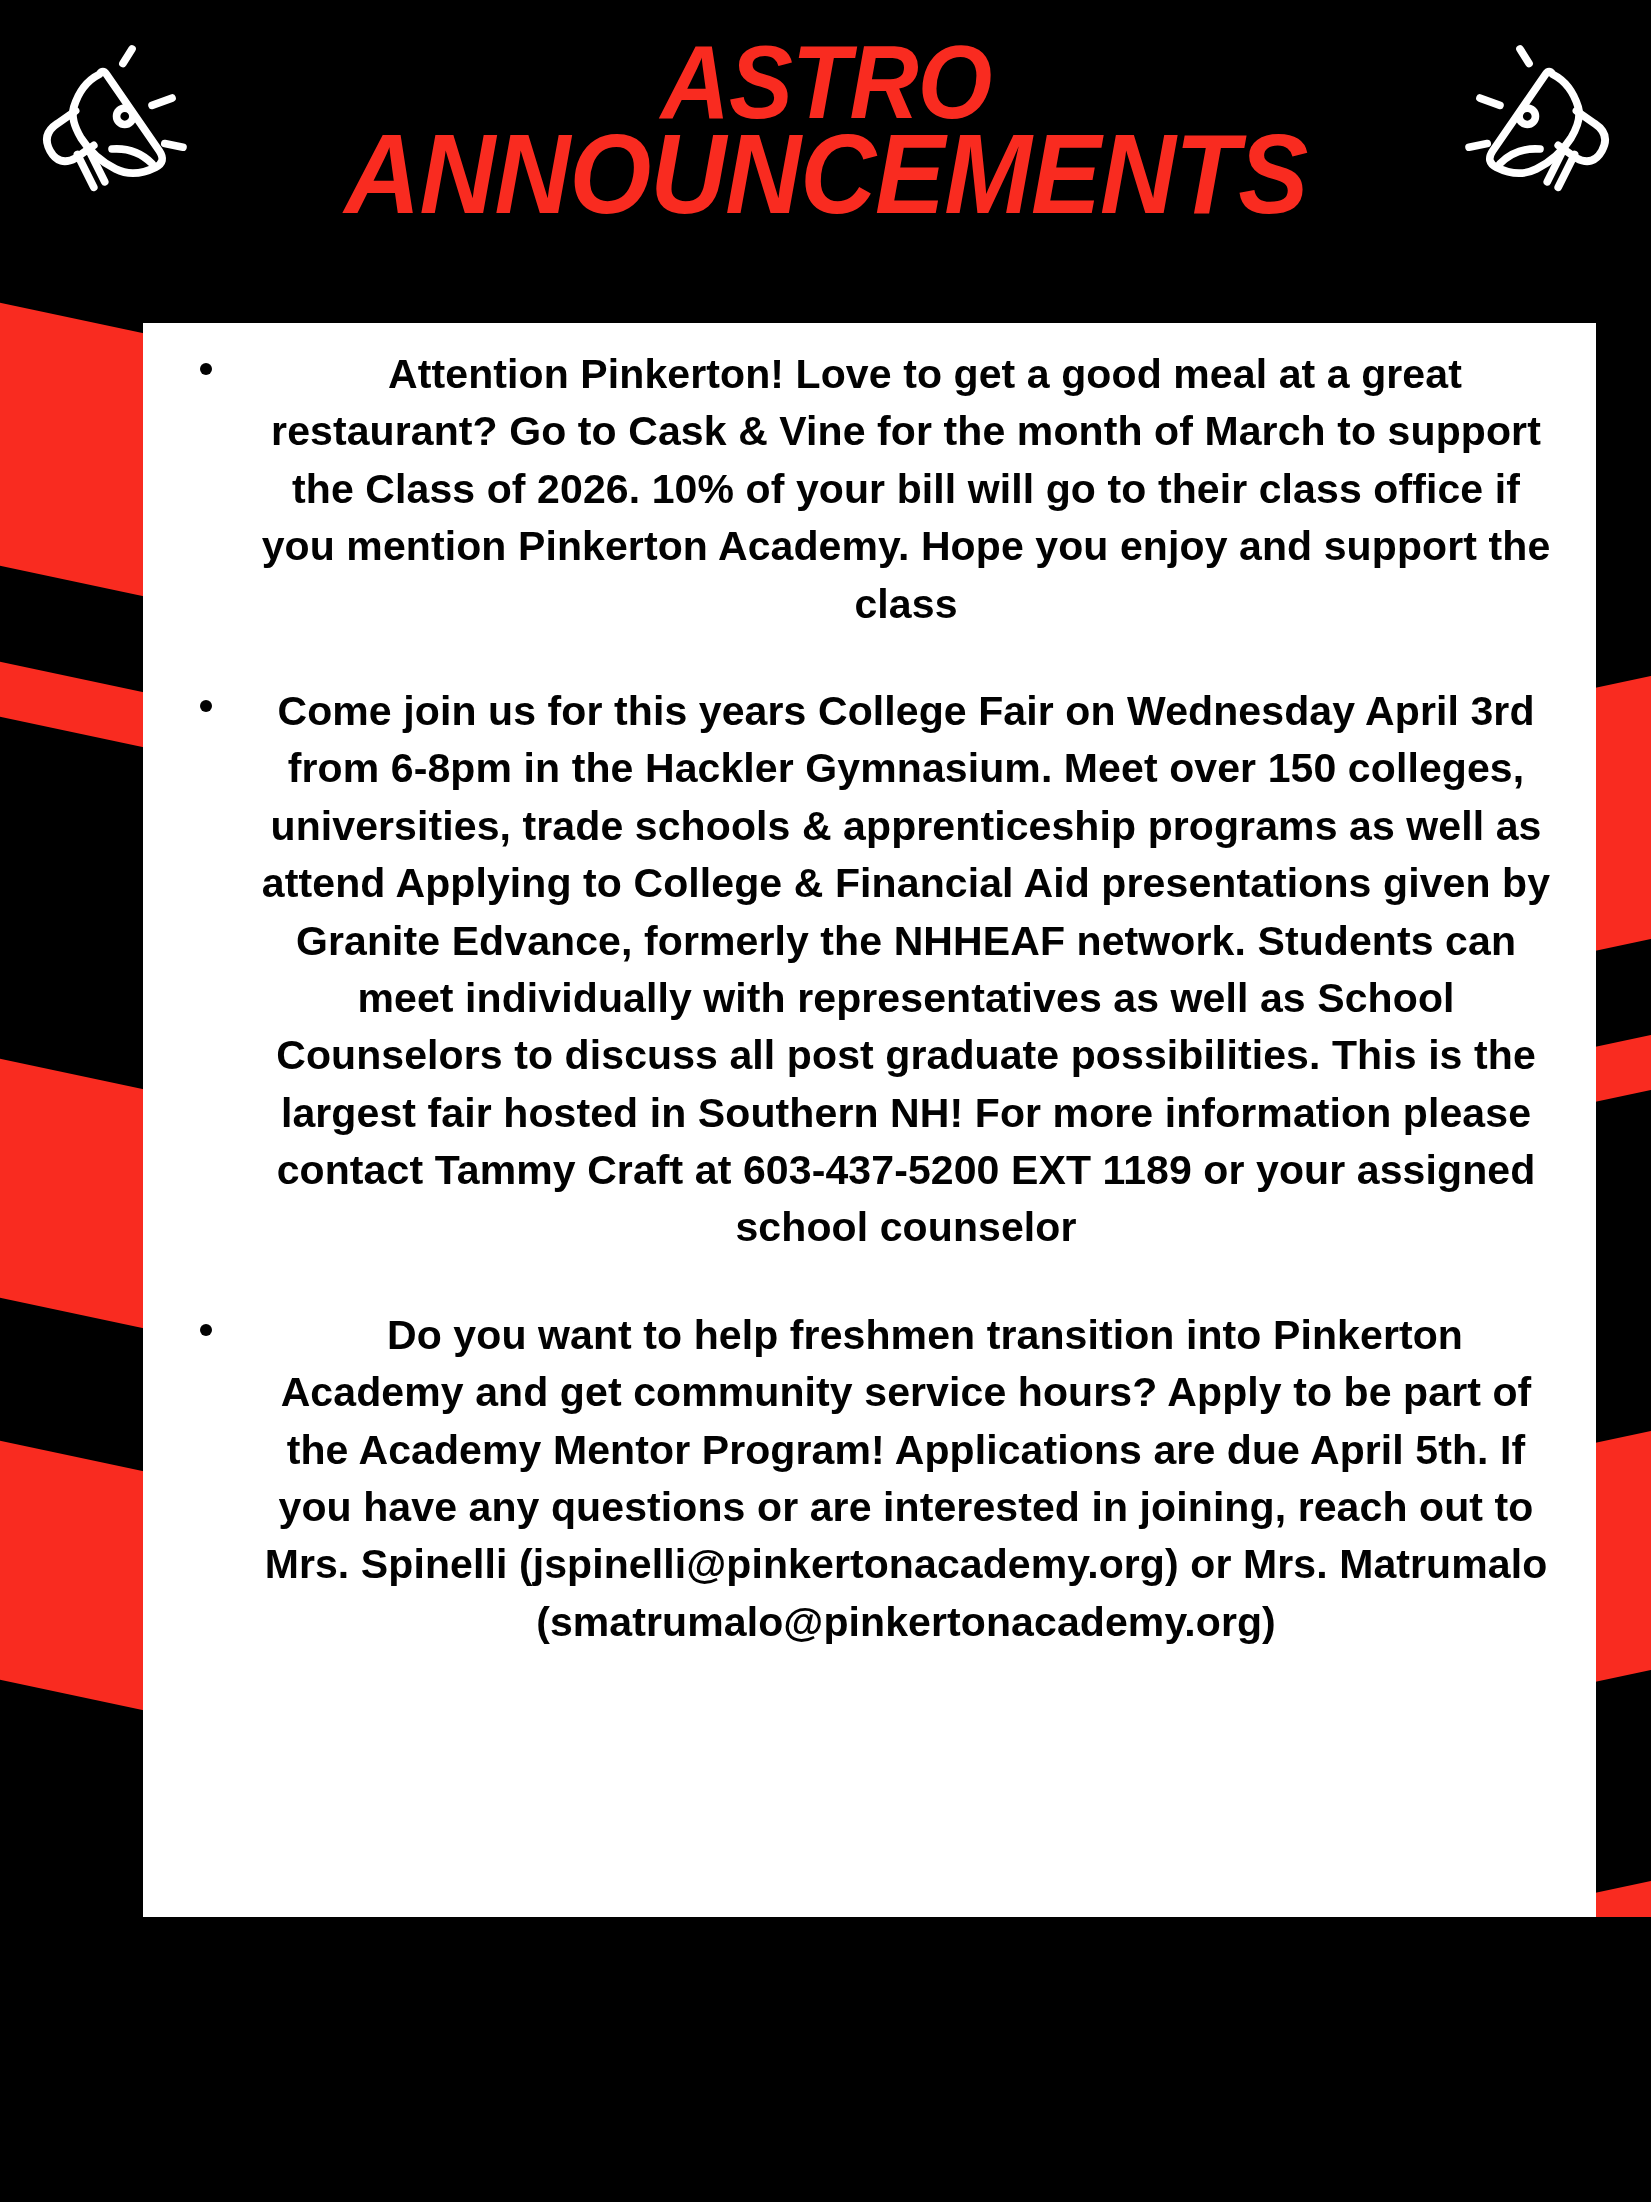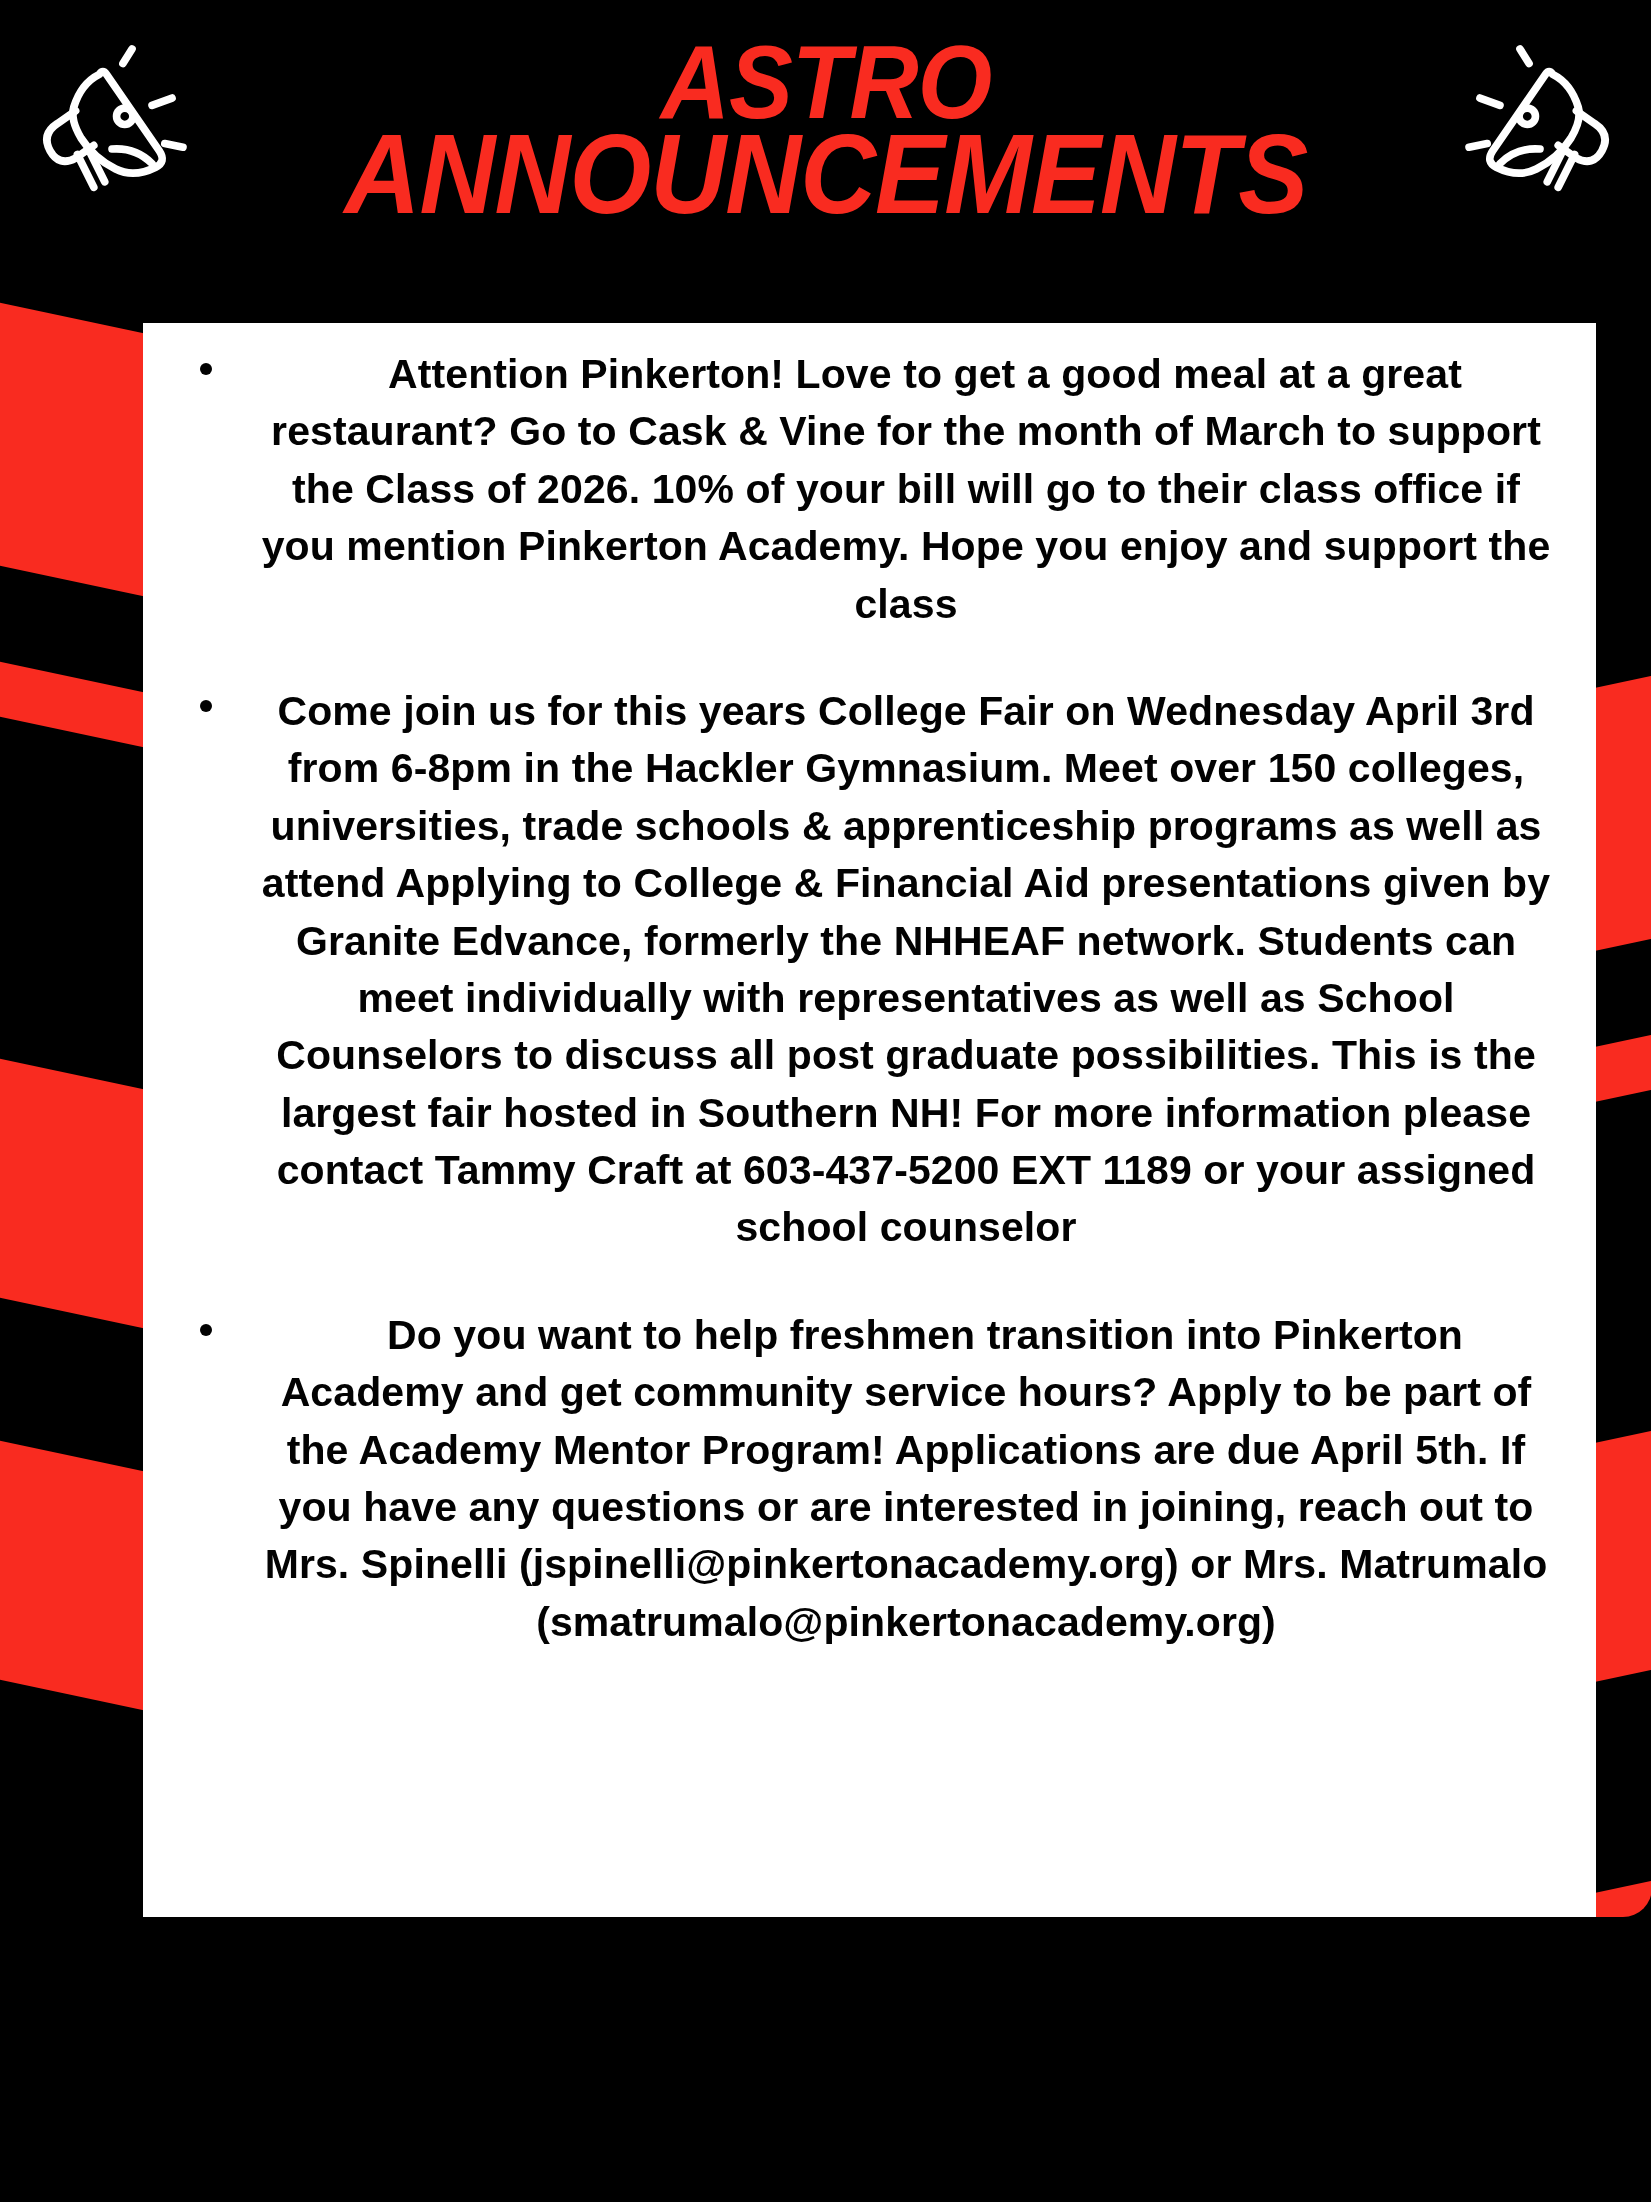--- a/index.html
+++ b/index.html
@@ -13,21 +13,20 @@
     overflow: hidden;
     font-family: "Liberation Sans", sans-serif;
   }
 
   .poster {
     position: relative;
     width: 1652px;
     height: 1917px;
     background: #000000;
     overflow: hidden;
-    border-radius: 29px;
   }
 
   
   .stripes {
     position: absolute;
     inset: 0;
     pointer-events: none;
   }
   .stripe {
     position: absolute;

